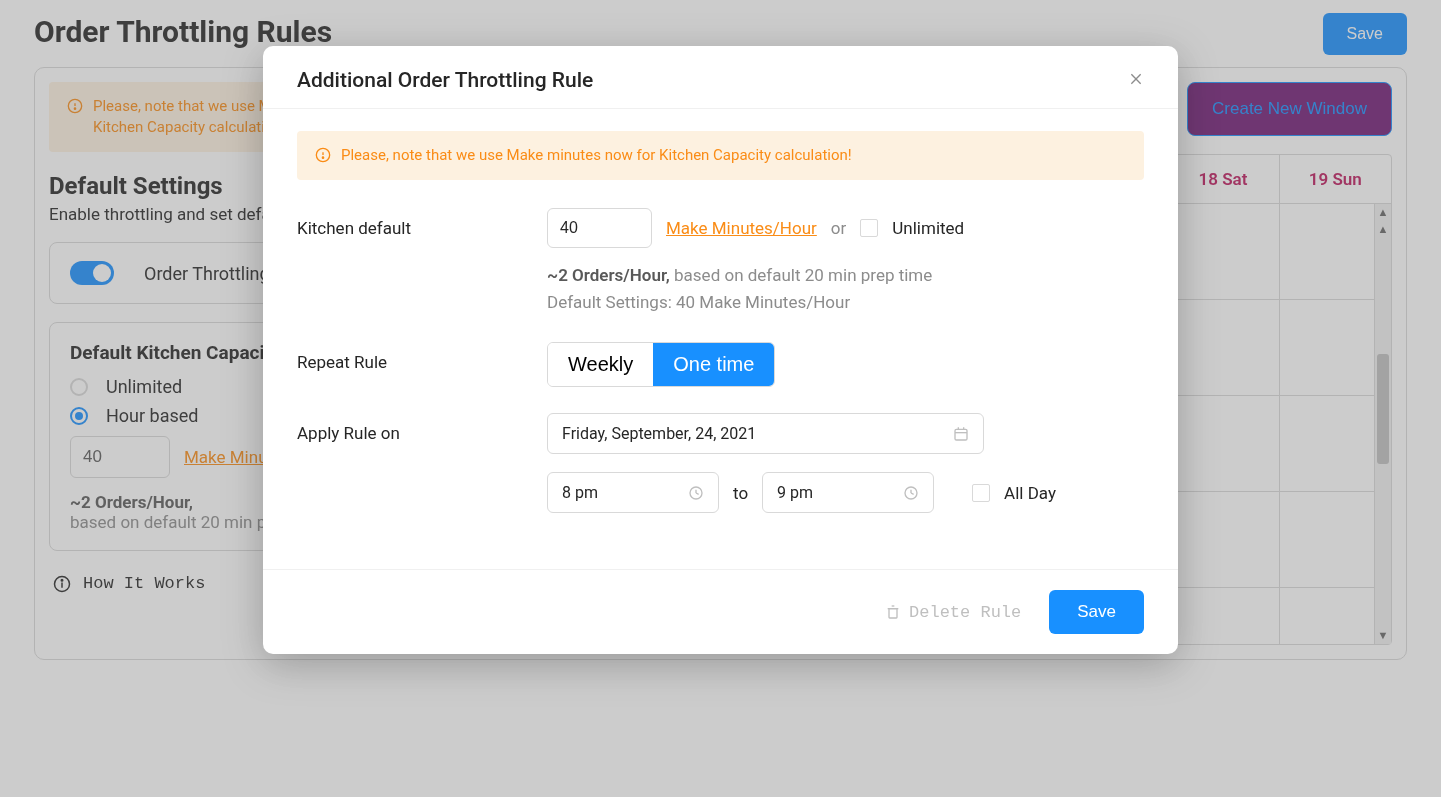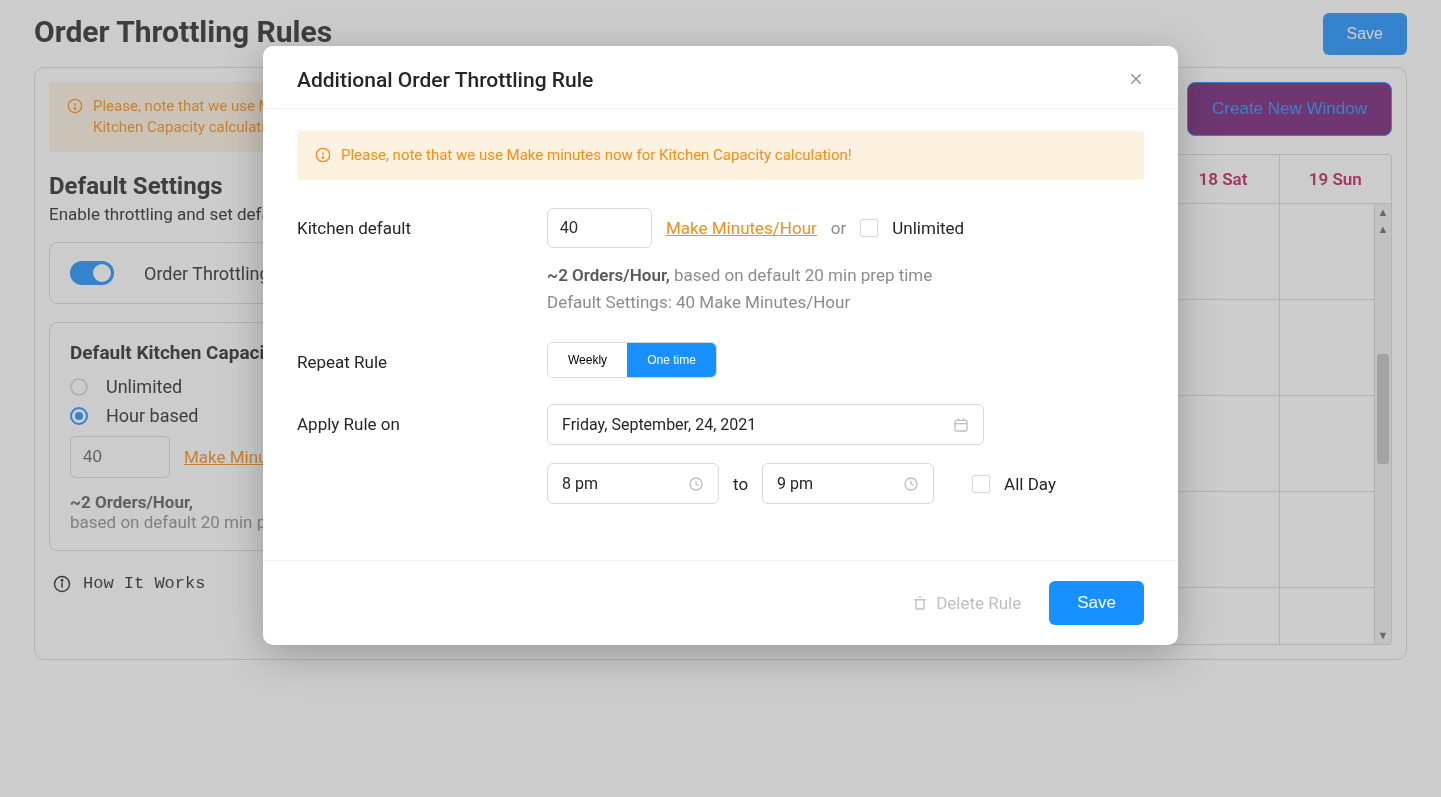--- a/index.html
+++ b/index.html
@@ -191,21 +191,21 @@
     width:18px; height:18px; border:1px solid var(--border); border-radius:2px; background:#fff;
   }
   .light { color: var(--text-light); }
   .sub-info { color: var(--text-light); font-size:17px; margin-top:14px; line-height:1.6; }
   .sub-info b { color:#595959; font-weight:600; }
 
   .seg {
     display:inline-flex; border:1px solid var(--border); border-radius:6px; overflow:hidden;
   }
   .seg button {
-    border:none; background:#fff; padding:10px 20px; font-size:12px; cursor:pointer;
+    border:none; background:#fff; padding:10px 20px; font-size:20px; cursor:pointer;
   }
   .seg button.active { background: var(--blue); color:#fff; }
 
   .input-wide {
     width: 437px; padding: 10px 14px; border:1px solid var(--border); border-radius:6px;
     font-size:16px; display:flex; align-items:center; justify-content:space-between;
     color:#262626;
   }
   .input-time {
     width: 172px; padding: 10px 14px; border:1px solid var(--border); border-radius:6px;
@@ -214,21 +214,21 @@
   }
   .icon-g { color:#bfbfbf; }
 
   .modal-footer {
     border-top:1px solid #f0f0f0;
     padding: 20px 34px;
     display:flex; justify-content:flex-end; align-items:center; gap:28px;
   }
   .del {
     display:flex; align-items:center; gap:8px;
-    color: var(--disabled); font-size:17px; cursor:default;
+    color: var(--disabled); font-size:17px; cursor:default;font-family:Liberation Mono, monospace;
   }
   .save-btn {
     background: var(--blue); color:#fff; border:none; border-radius:6px;
     padding: 12px 28px; font-size:17px; cursor:pointer;
   }
 </style>
 </head>
 <body>
 
 <div class="page">

